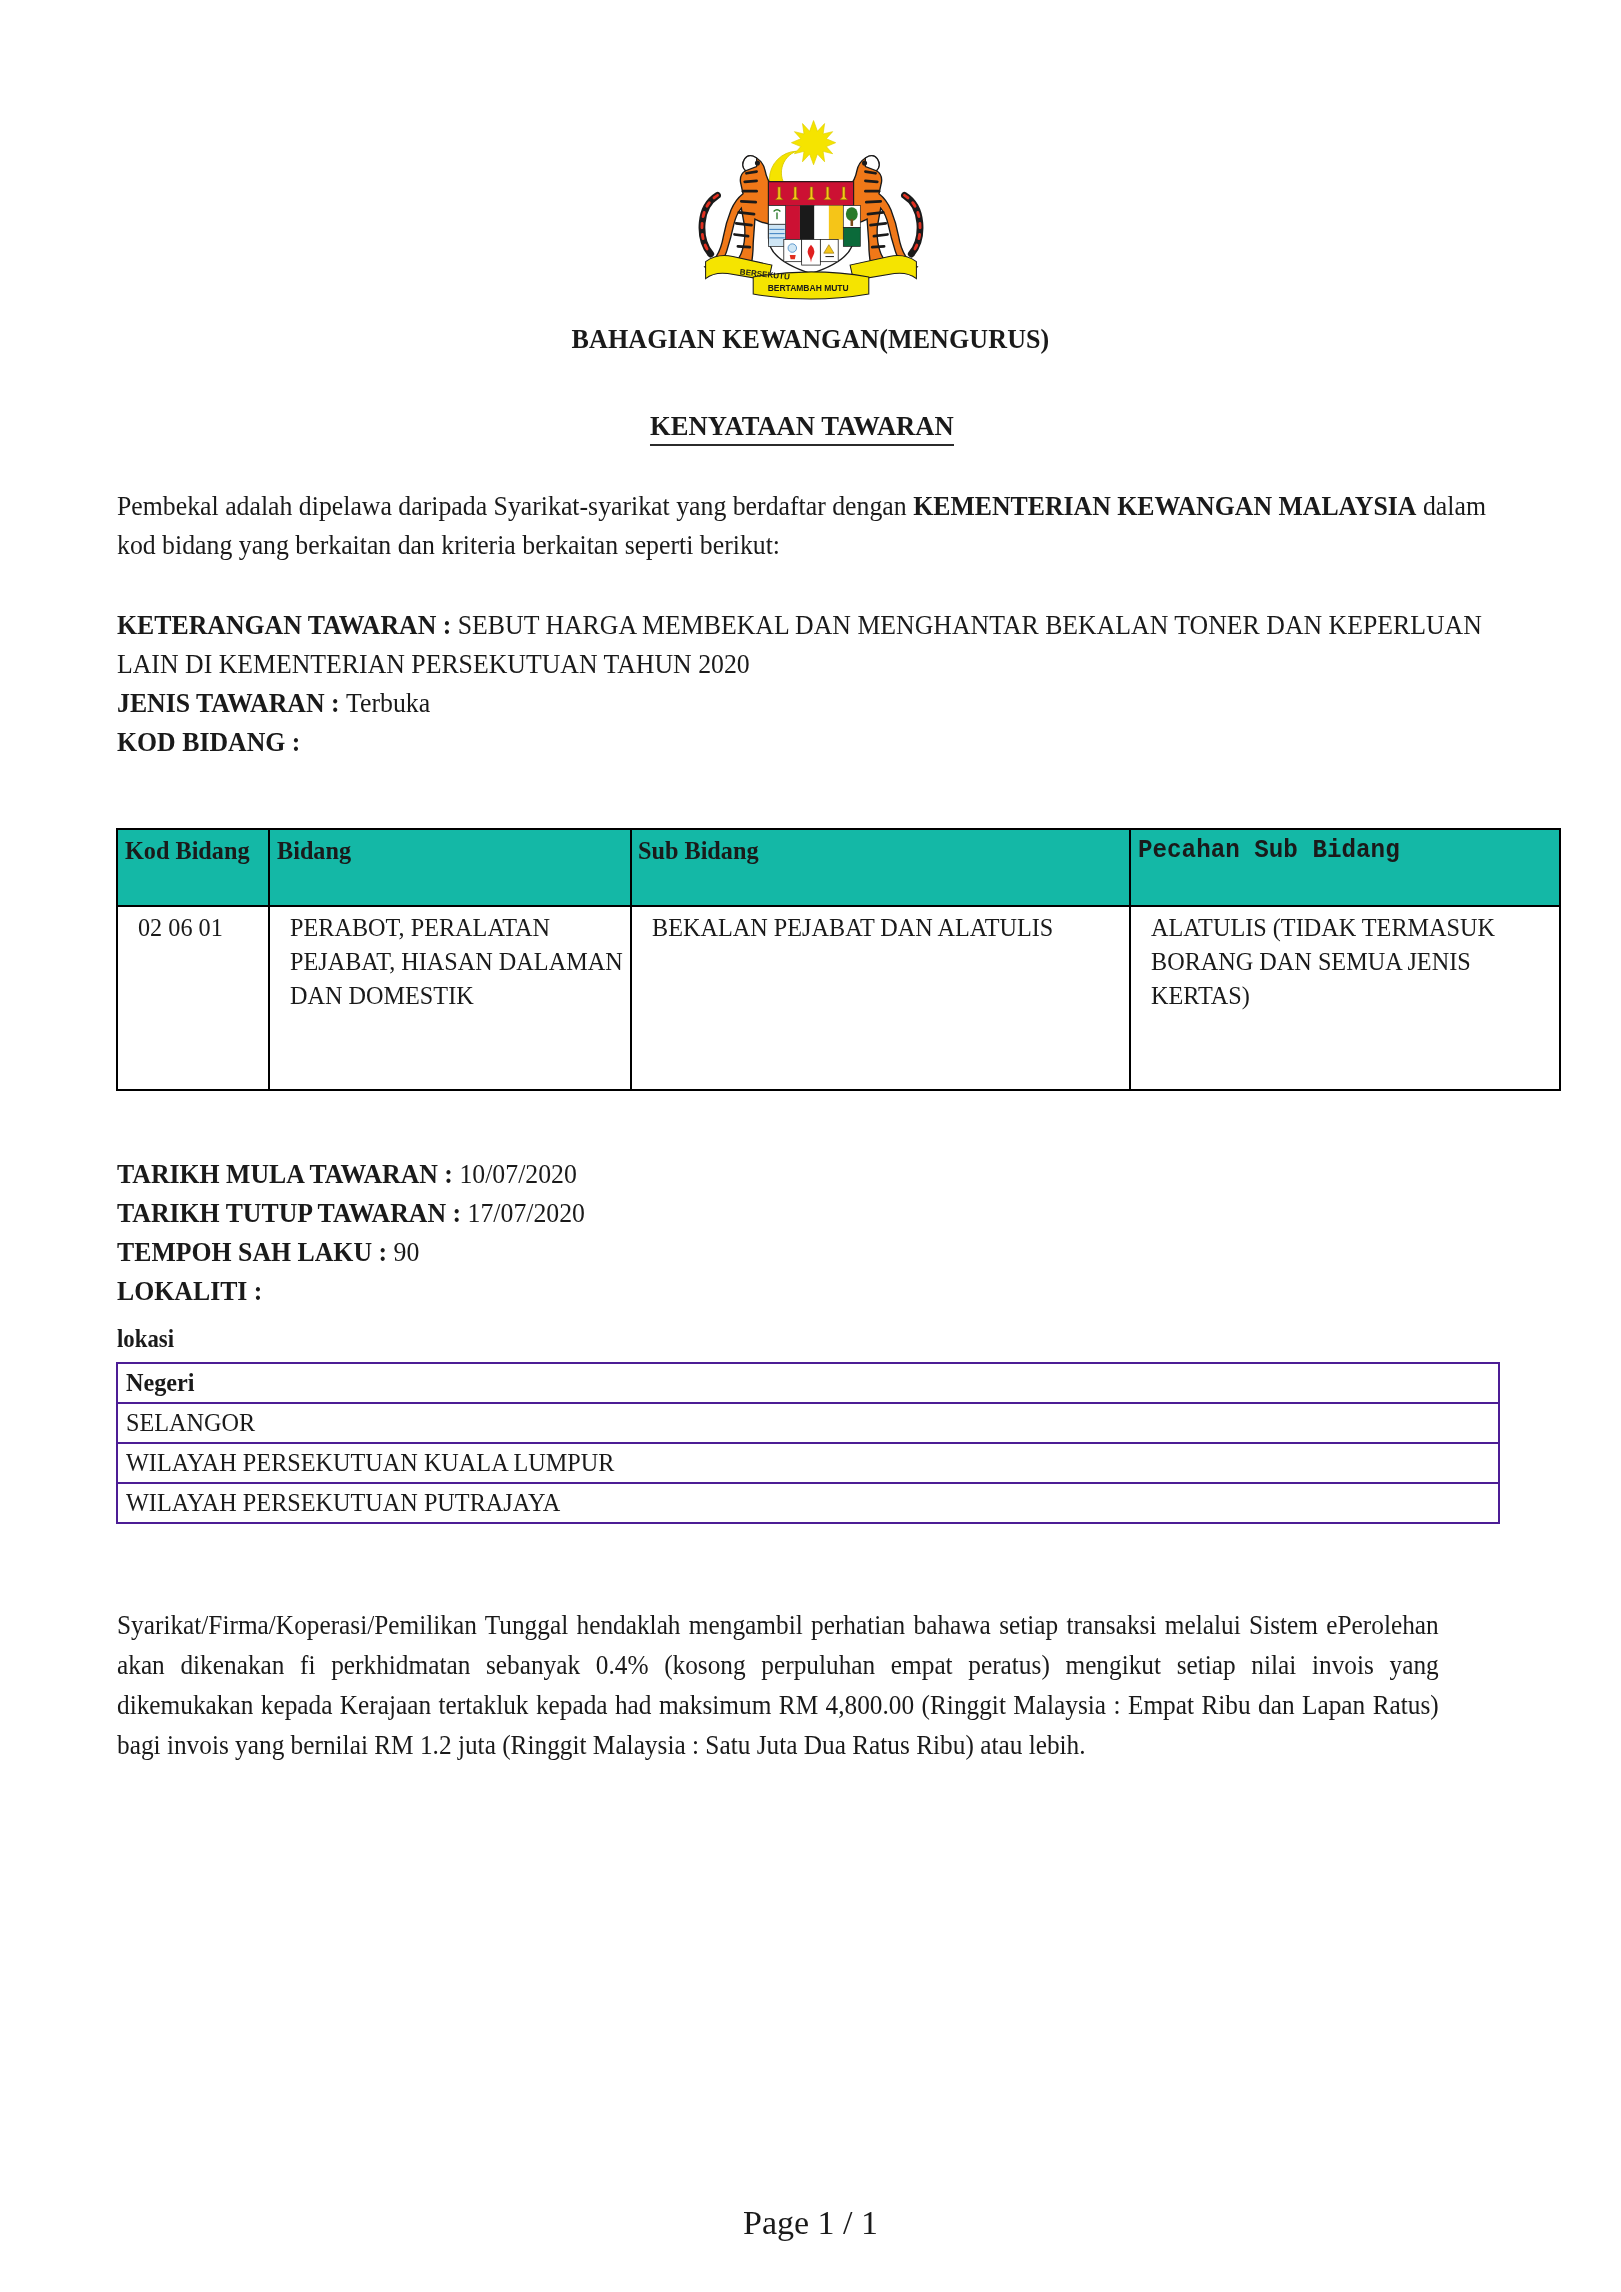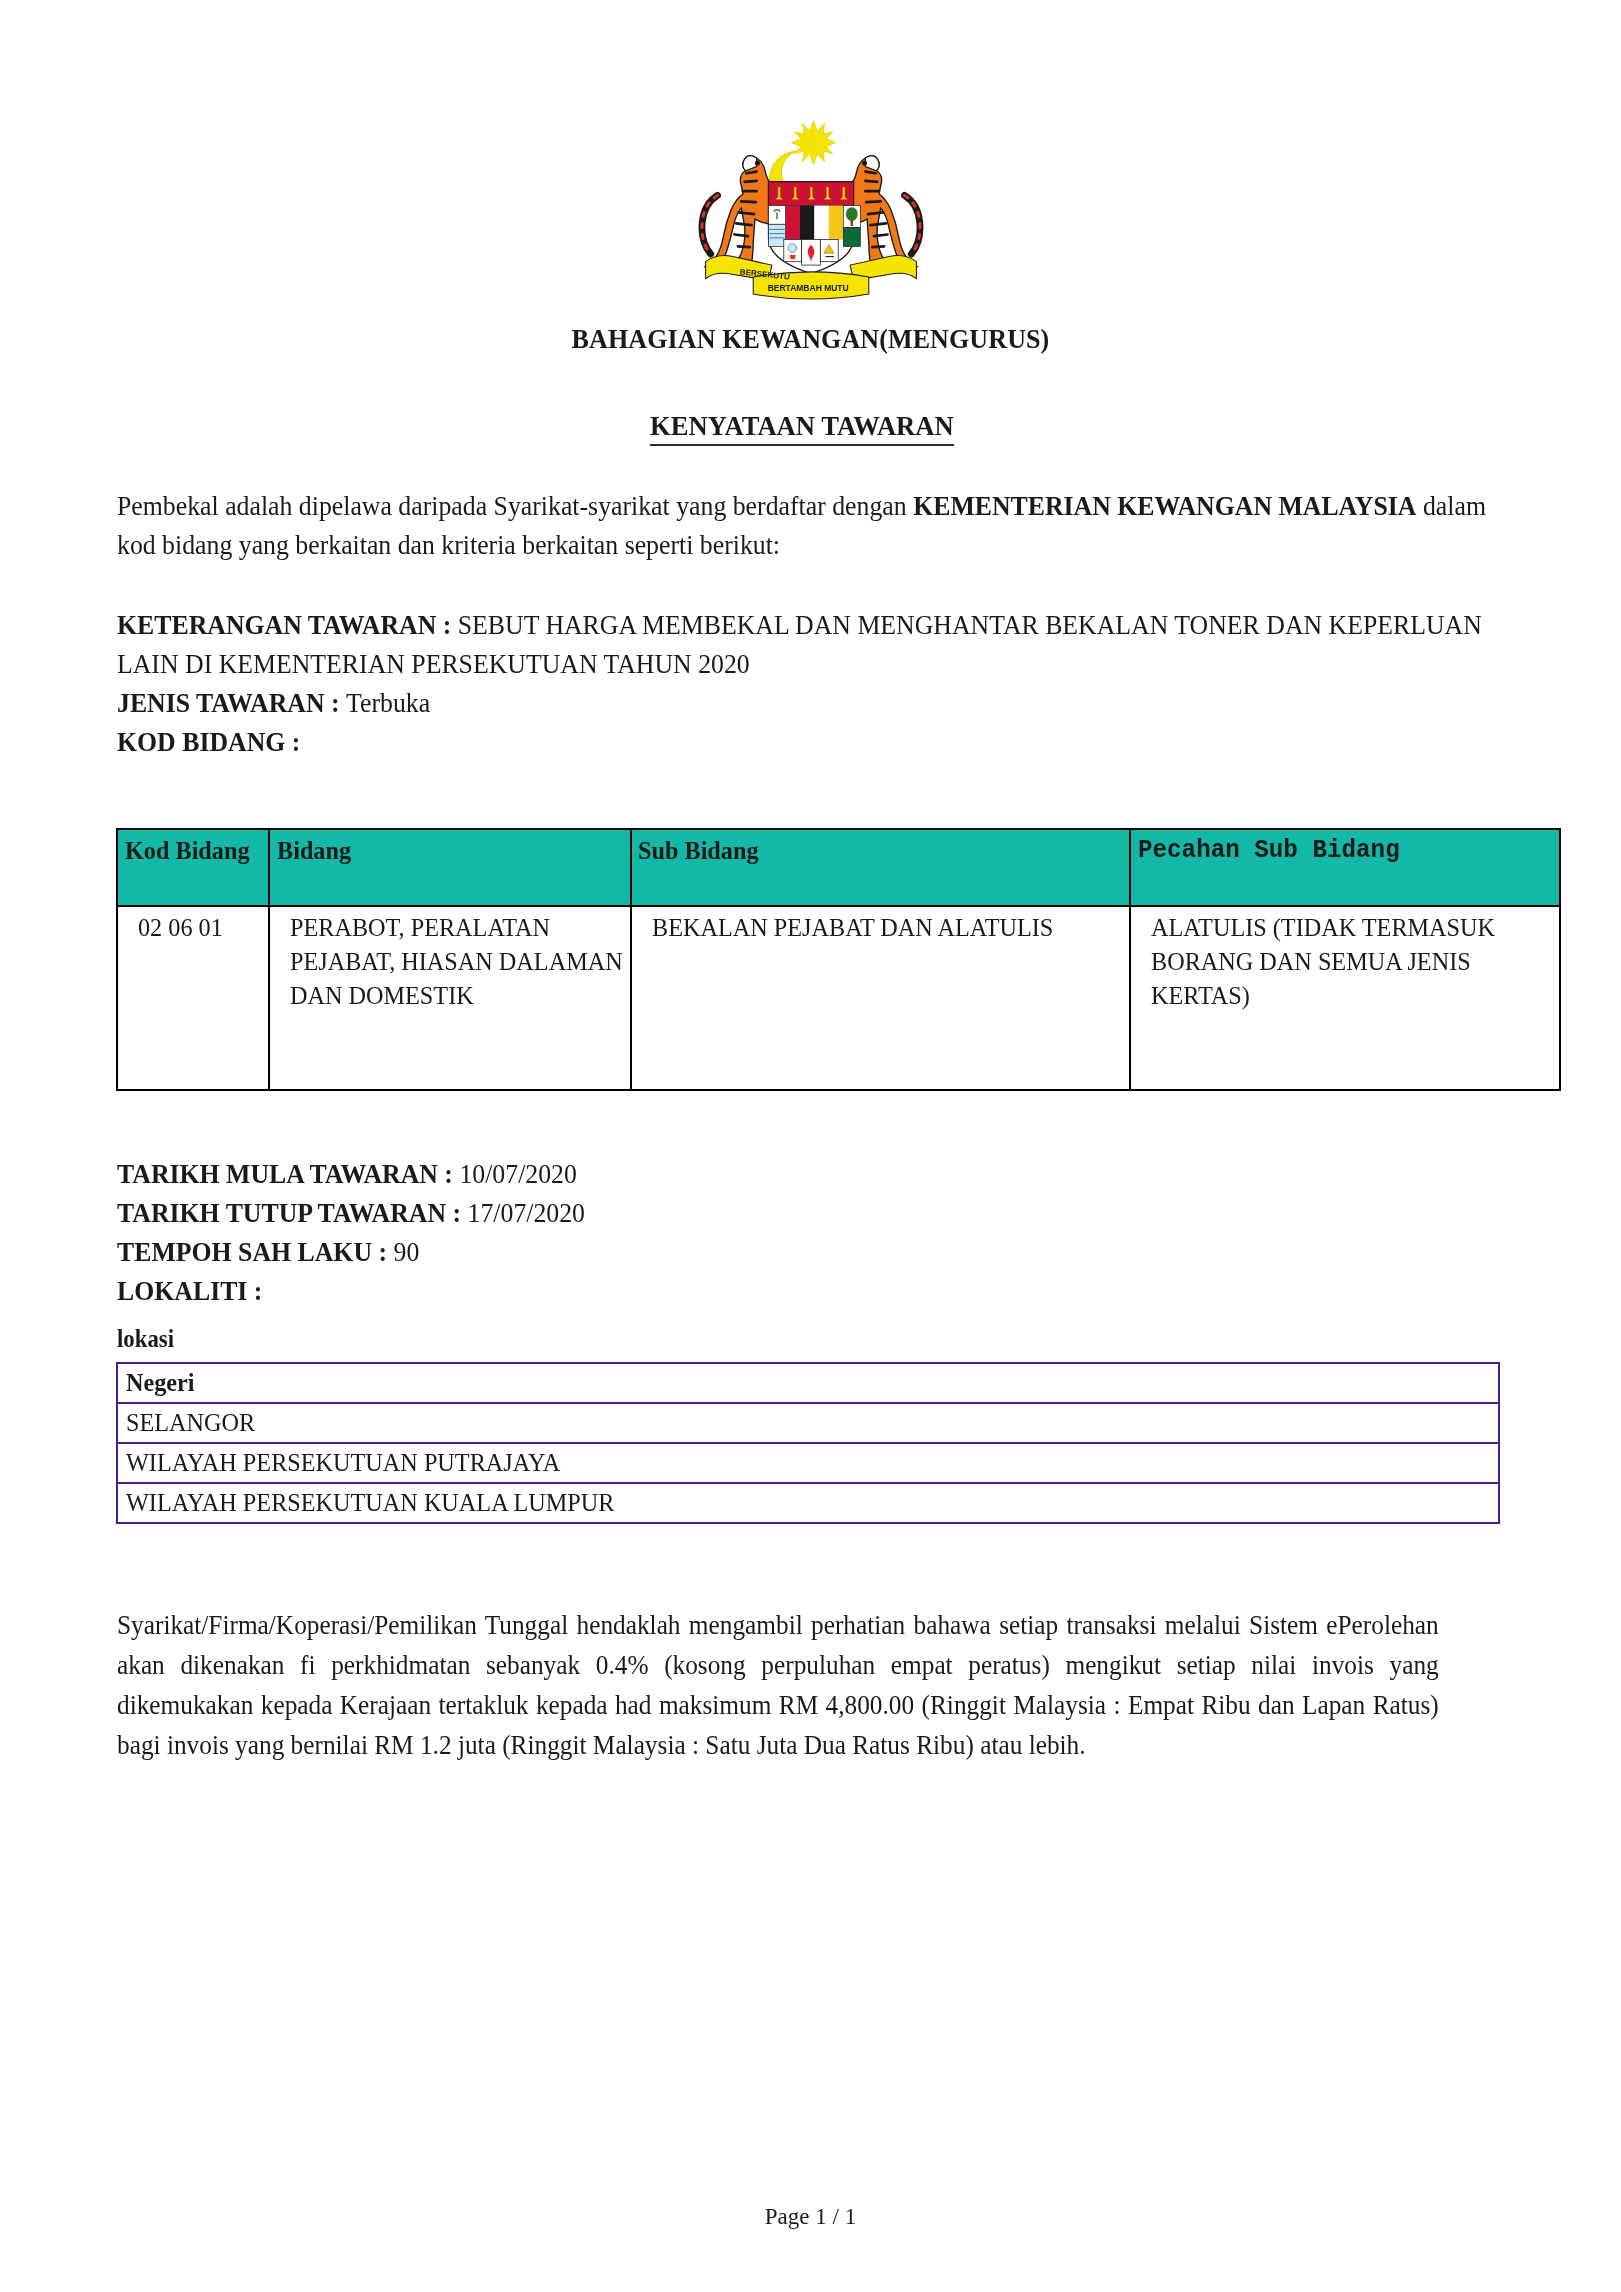--- a/index.html
+++ b/index.html
@@ -215,21 +215,21 @@
     transform-origin: left top;
   }
 
   
   .footer {
     position: absolute;
     left: 0;
     top: 2204px;
     width: 1621px;
     text-align: center;
-    font-size: 23px;
+    font-size: 34px;
   }
 </style>
 </head>
 <body>
 
 <div class="page">
 
   <div class="emblem-wrap">
     <svg class="emblem" viewBox="0 0 320 225">
 
@@ -399,26 +399,26 @@
         </tr>
       </thead>
       <tbody>
         <tr>
           <td>
               <span>SELANGOR</span>
             </td>
         </tr>
         <tr>
           <td>
+              <span>WILAYAH PERSEKUTUAN KUALA LUMPUR</span>
+            </td>
+        </tr>
+        <tr>
+          <td>
               <span>WILAYAH PERSEKUTUAN PUTRAJAYA</span>
-            </td>
-        </tr>
-        <tr>
-          <td>
-              <span>WILAYAH PERSEKUTUAN KUALA LUMPUR</span>
             </td>
         </tr>
       </tbody>
     </table>
   </div>
 
   <div class="notice">Syarikat/Firma/Koperasi/Pemilikan Tunggal hendaklah mengambil perhatian bahawa setiap transaksi melalui Sistem ePerolehan akan dikenakan fi perkhidmatan sebanyak 0.4% (kosong perpuluhan empat peratus) mengikut setiap nilai invois yang dikemukakan kepada Kerajaan tertakluk kepada had maksimum RM 4,800.00 (Ringgit Malaysia : Empat Ribu dan Lapan Ratus) bagi invois yang bernilai RM 1.2 juta (Ringgit Malaysia : Satu Juta Dua Ratus Ribu) atau lebih.</div>
 
   <div class="footer">Page 1 / 1</div>
 

